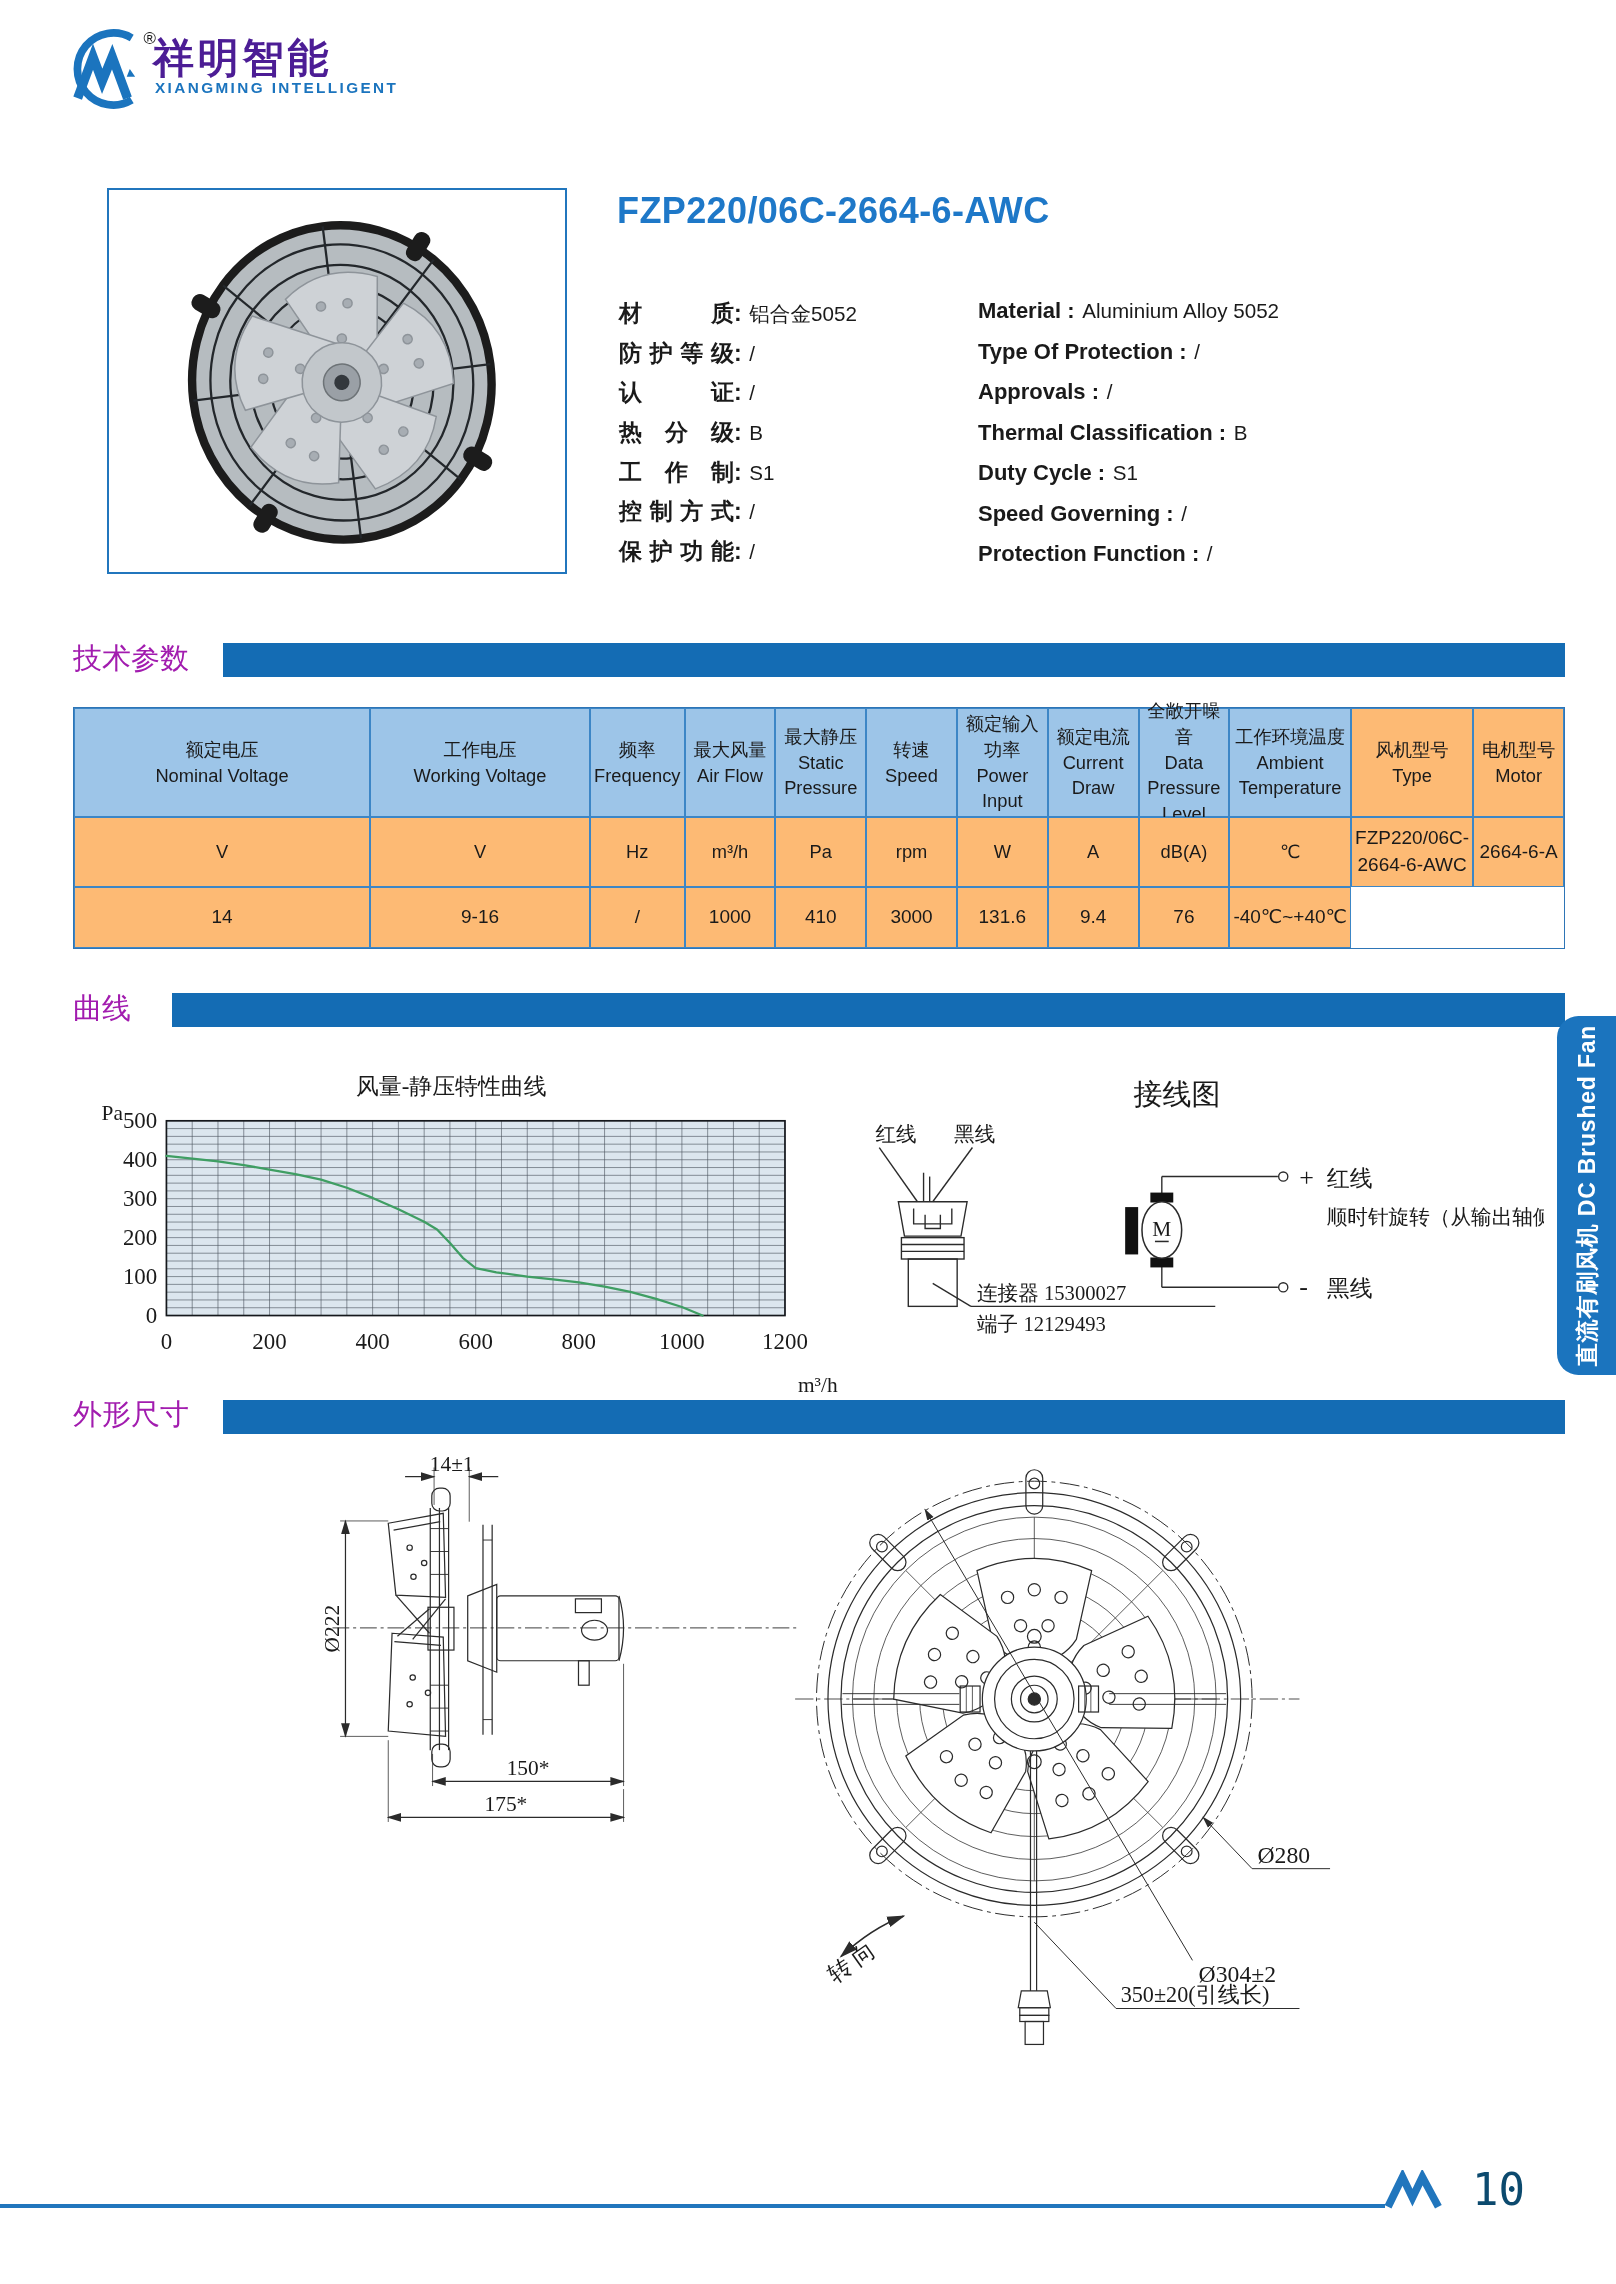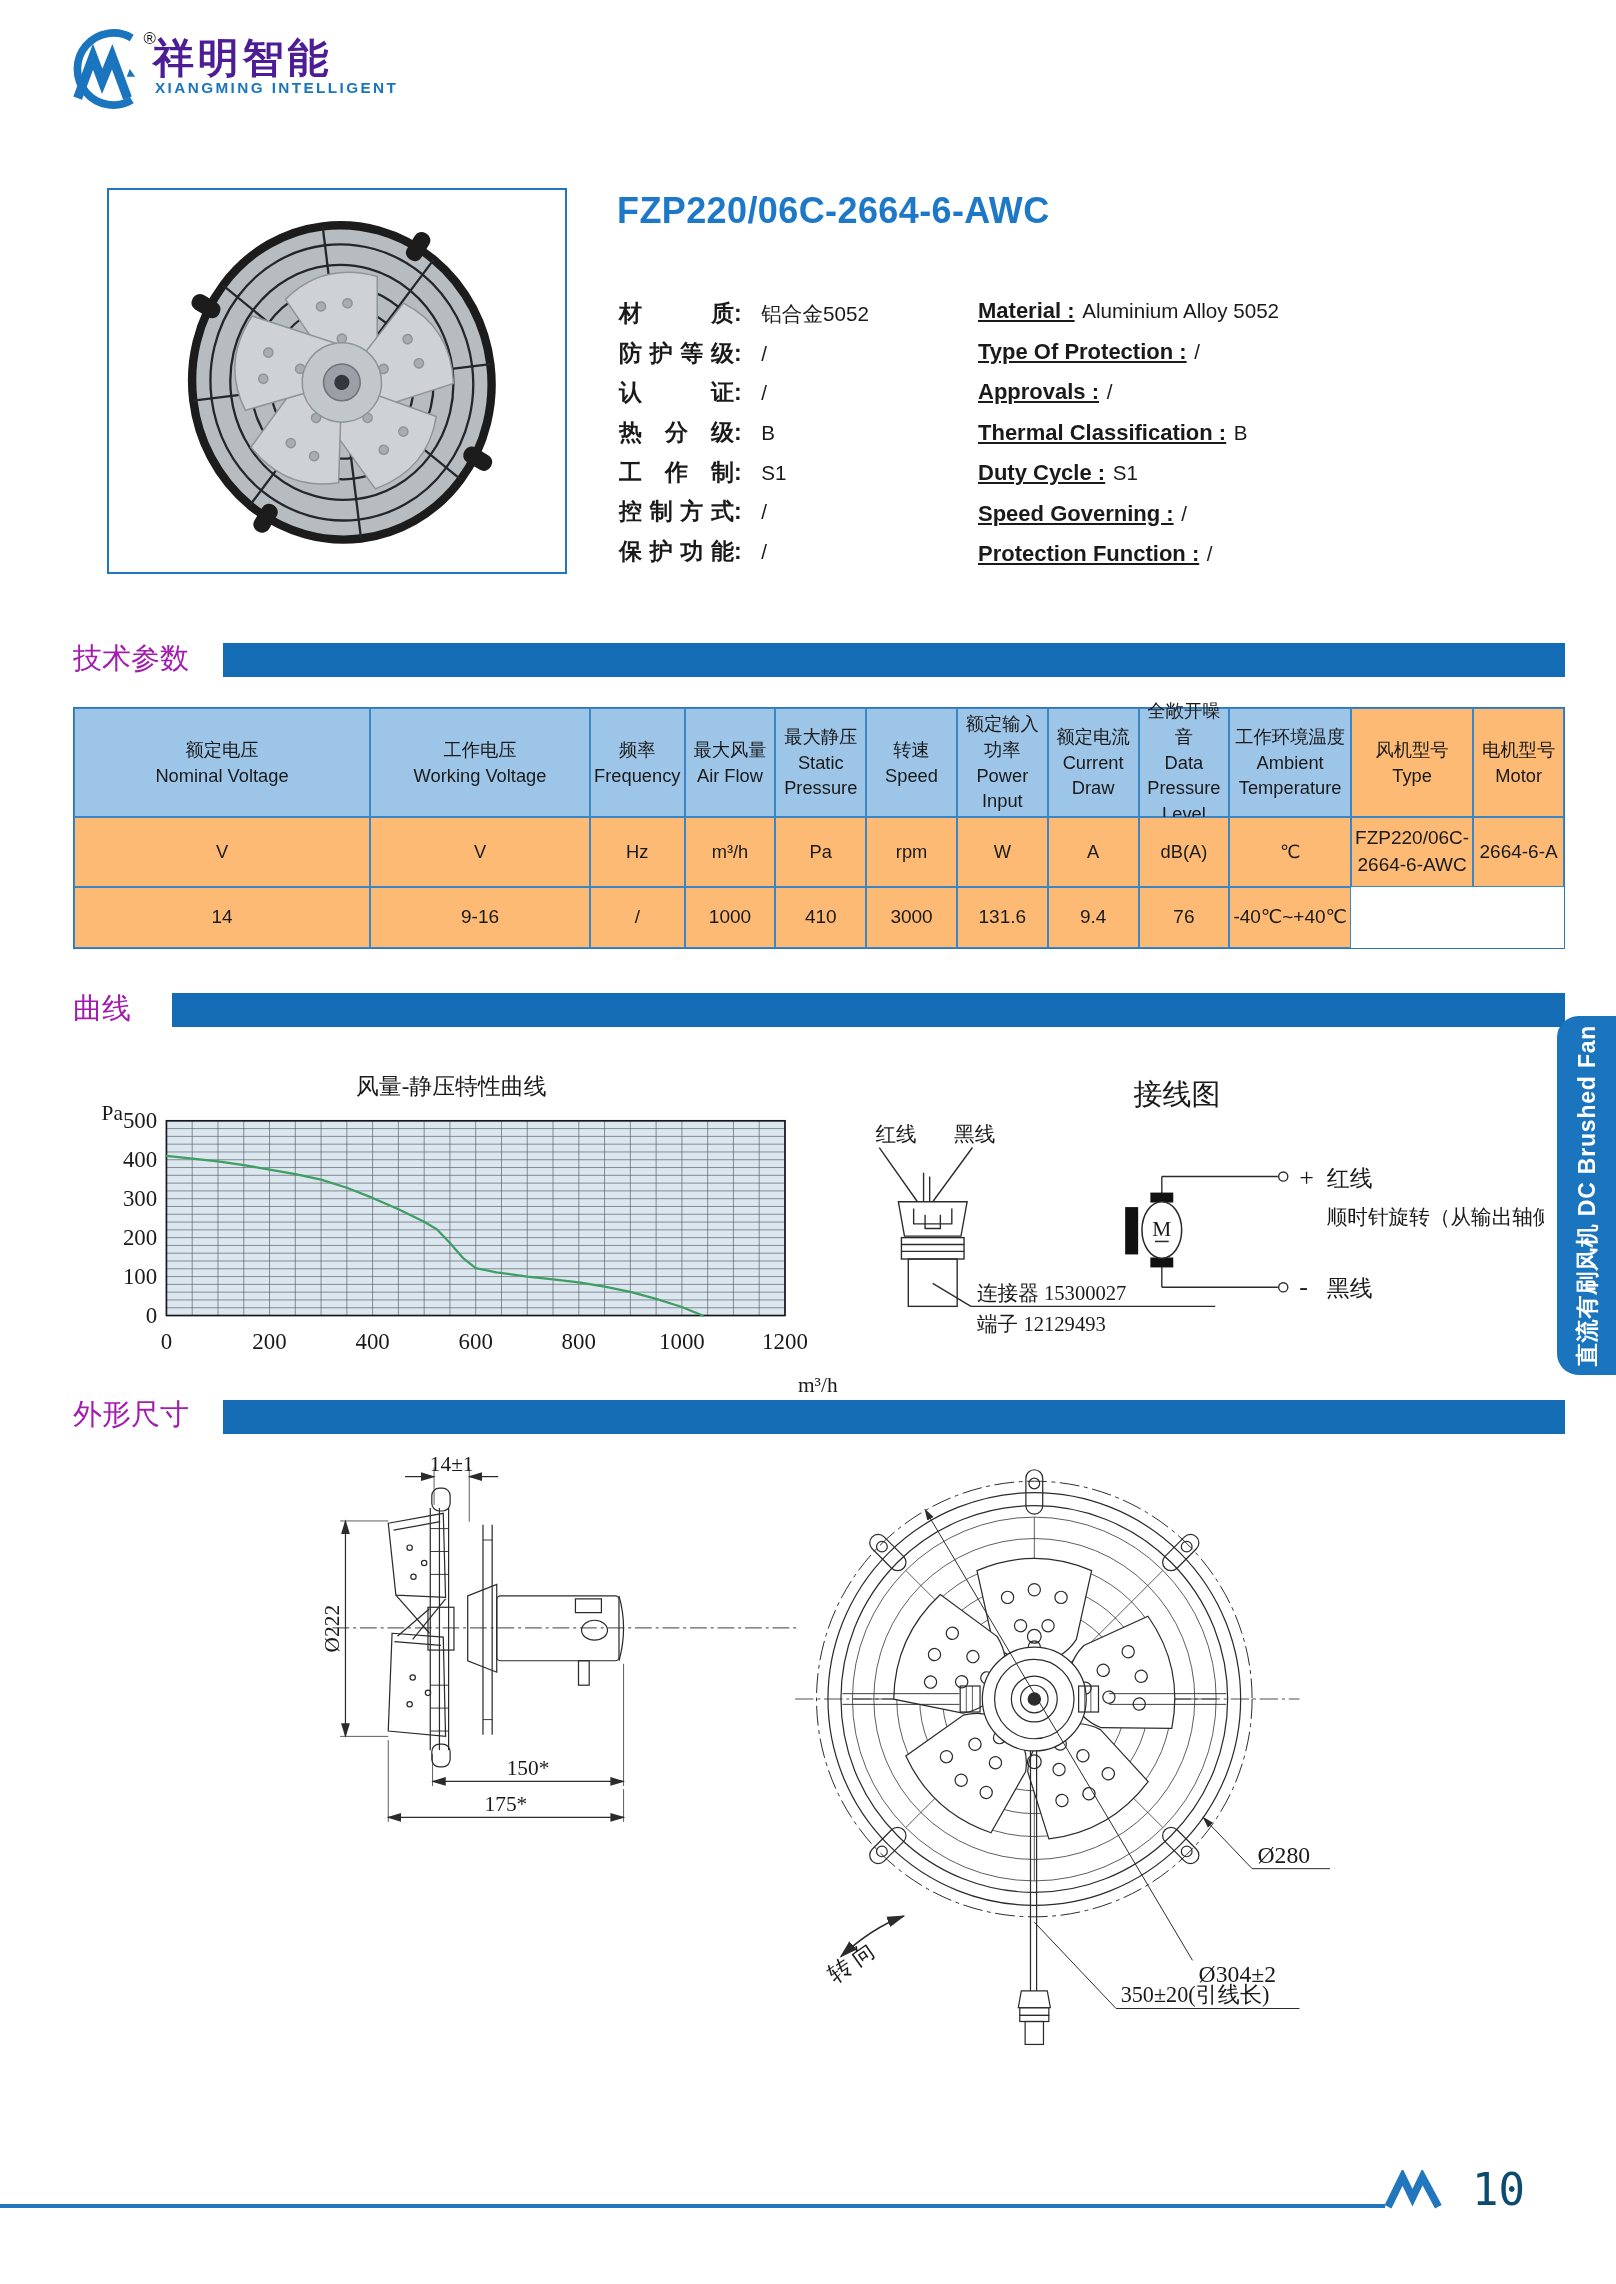--- a/index.html
+++ b/index.html
@@ -11,22 +11,22 @@
   .logo-en{position:absolute;left:155px;top:79px;font-size:15.3px;font-weight:bold;color:#1B74BE;letter-spacing:2.4px;}
   
   .img-box{position:absolute;left:107px;top:188px;width:460px;height:386px;border:2.3px solid #2176BD;box-sizing:border-box;background:#fff;}
   .prod-title{position:absolute;left:617px;top:190px;font-size:36px;font-weight:900;color:#1E78C8;letter-spacing:0.4px;}
   .spec-col{position:absolute;display:flex;flex-direction:column;justify-content:space-between;}
   .spec-zh{left:619px;top:298px;width:336px;height:269px;}
   .spec-en{left:978px;top:298px;width:535px;height:269px;}
   .spec-row{display:flex;align-items:baseline;white-space:nowrap;}
   .zh-label{display:inline-block;width:115px;font-size:23px;font-weight:900;text-align:justify;text-align-last:justify;}
   .zh-colon{font-size:23px;font-weight:900;margin-right:7.6px;}
-  .zh-value{font-size:20.6px;margin-left:12px;}
-  .en-label{font-size:22px;font-weight:900;margin-right:7.6px;white-space:nowrap;text-decoration:underline;}
+  .zh-value{font-size:20.6px;}
+  .en-label{font-size:22px;font-weight:900;margin-right:7.6px;white-space:nowrap;}
   .en-value{font-size:20.6px;white-space:nowrap;}
   
   .sec-title{position:absolute;left:73px;font-size:29px;font-weight:400;color:#a21caf;}
   .sec-bar{position:absolute;height:34px;background:#146CB4;}
   
   .spec-table{position:absolute;left:73px;top:707px;width:1492px;display:grid;
       grid-template-columns:296px 220px repeat(10,1fr);grid-template-rows:109px 70px 61px;
       border:1.5px solid #2E75B6;box-sizing:border-box;}
   .spec-table .cell{border:0.8px solid #3C86C6;display:flex;flex-direction:column;align-items:center;justify-content:center;
       text-align:center;font-size:18.3px;line-height:1.4;padding:1.5px 3.1px;box-sizing:border-box;background:#fdba74;}

